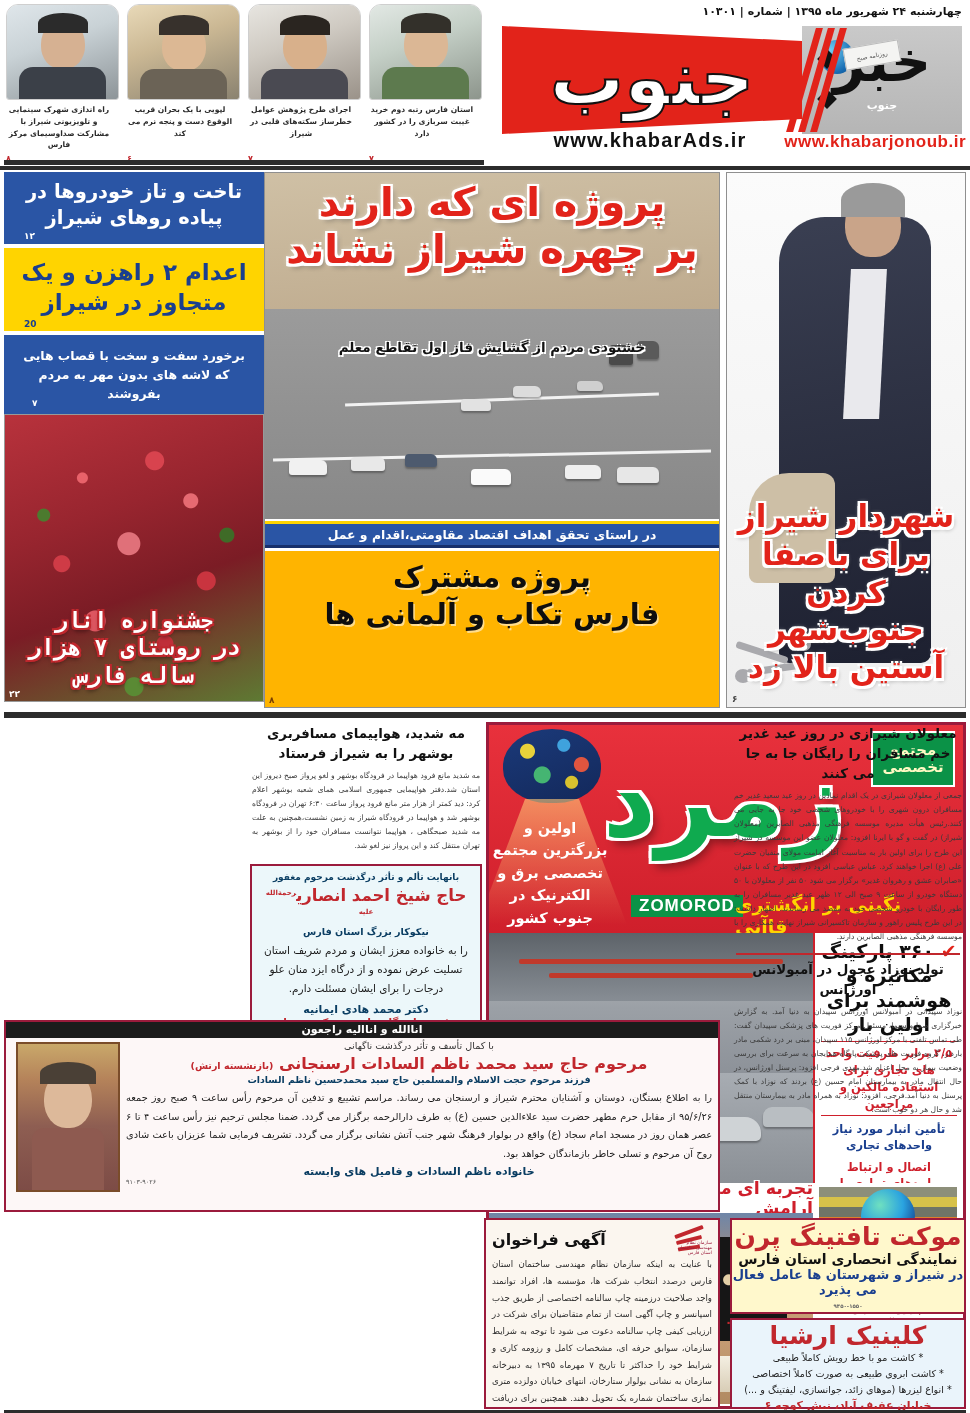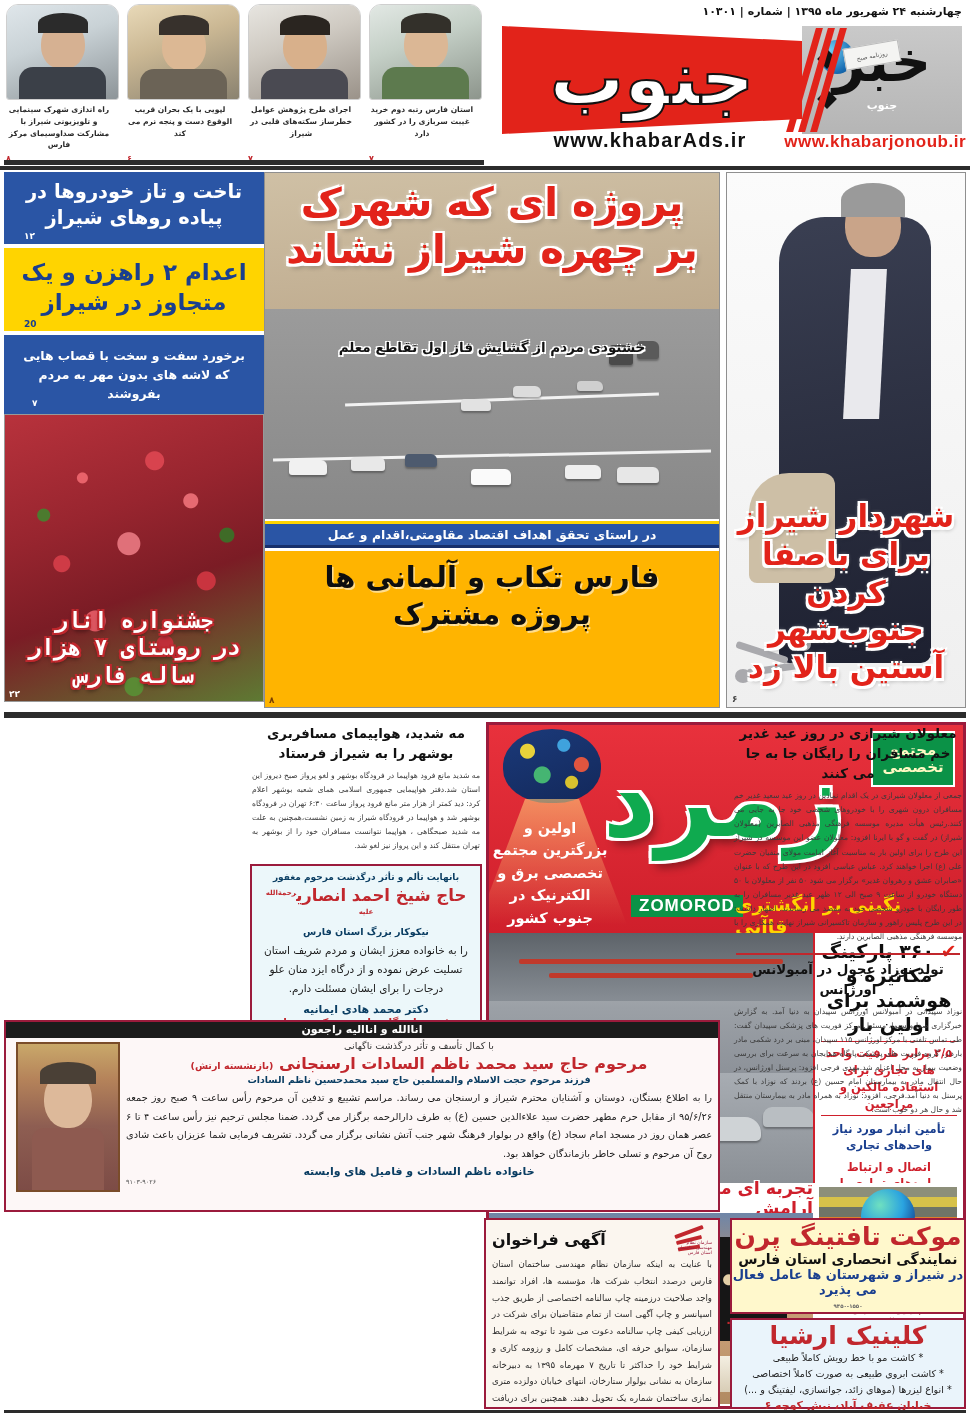--- a/index.html
+++ b/index.html
@@ -403,32 +403,32 @@
         <div class="car" style="left:206px;bottom:34px;width:40px;height:16px;background:#fafafa"></div>
         <div class="car" style="left:300px;bottom:40px;width:36px;height:14px;background:#efefef"></div>
         <div class="car" style="left:352px;bottom:36px;width:42px;height:16px;background:#e7e7e7"></div>
         <div class="car" style="left:196px;bottom:108px;width:30px;height:12px;background:#e2e2e2"></div>
         <div class="car" style="left:248px;bottom:122px;width:28px;height:11px;background:#dcdcdc"></div>
         <div class="car" style="left:312px;bottom:128px;width:26px;height:10px;background:#cfcfcf"></div>
         <div class="car" style="left:344px;bottom:154px;width:24px;height:20px;background:#4a4a4a"></div>
         <div class="car" style="left:372px;bottom:160px;width:22px;height:18px;background:#5a5a5a"></div>
       </div>
       <div class="headline-main">
-        <div>پروژه ای که شهرک</div>
+        <div>پروژه ای که دارند</div>
         <div>بر چهره شیراز نشاند</div>
       </div>
       <div class="headline-sub">خشنودی مردم از گشایش فاز اول تقاطع معلم</div>
 
       <div class="blue-strip">
         <span>در راستای تحقق اهداف اقتصاد مقاومتی،اقدام و عمل</span>
       </div>
 
       <div class="gold-panel">
+        <div class="gold-line">پروژه مشترک</div>
         <div class="gold-line">فارس تکاب و آلمانی ها</div>
-        <div class="gold-line">پروژه مشترک</div>
         <div class="gold-pg">۸</div>
       </div>
     </div>
 
     <div class="rightcol">
       <div class="mayor-bg">
         <div class="mayor-body"></div>
         <div class="mayor-shirt"></div>
         <div class="mayor-head"></div>
         <div class="mayor-hair"></div>

